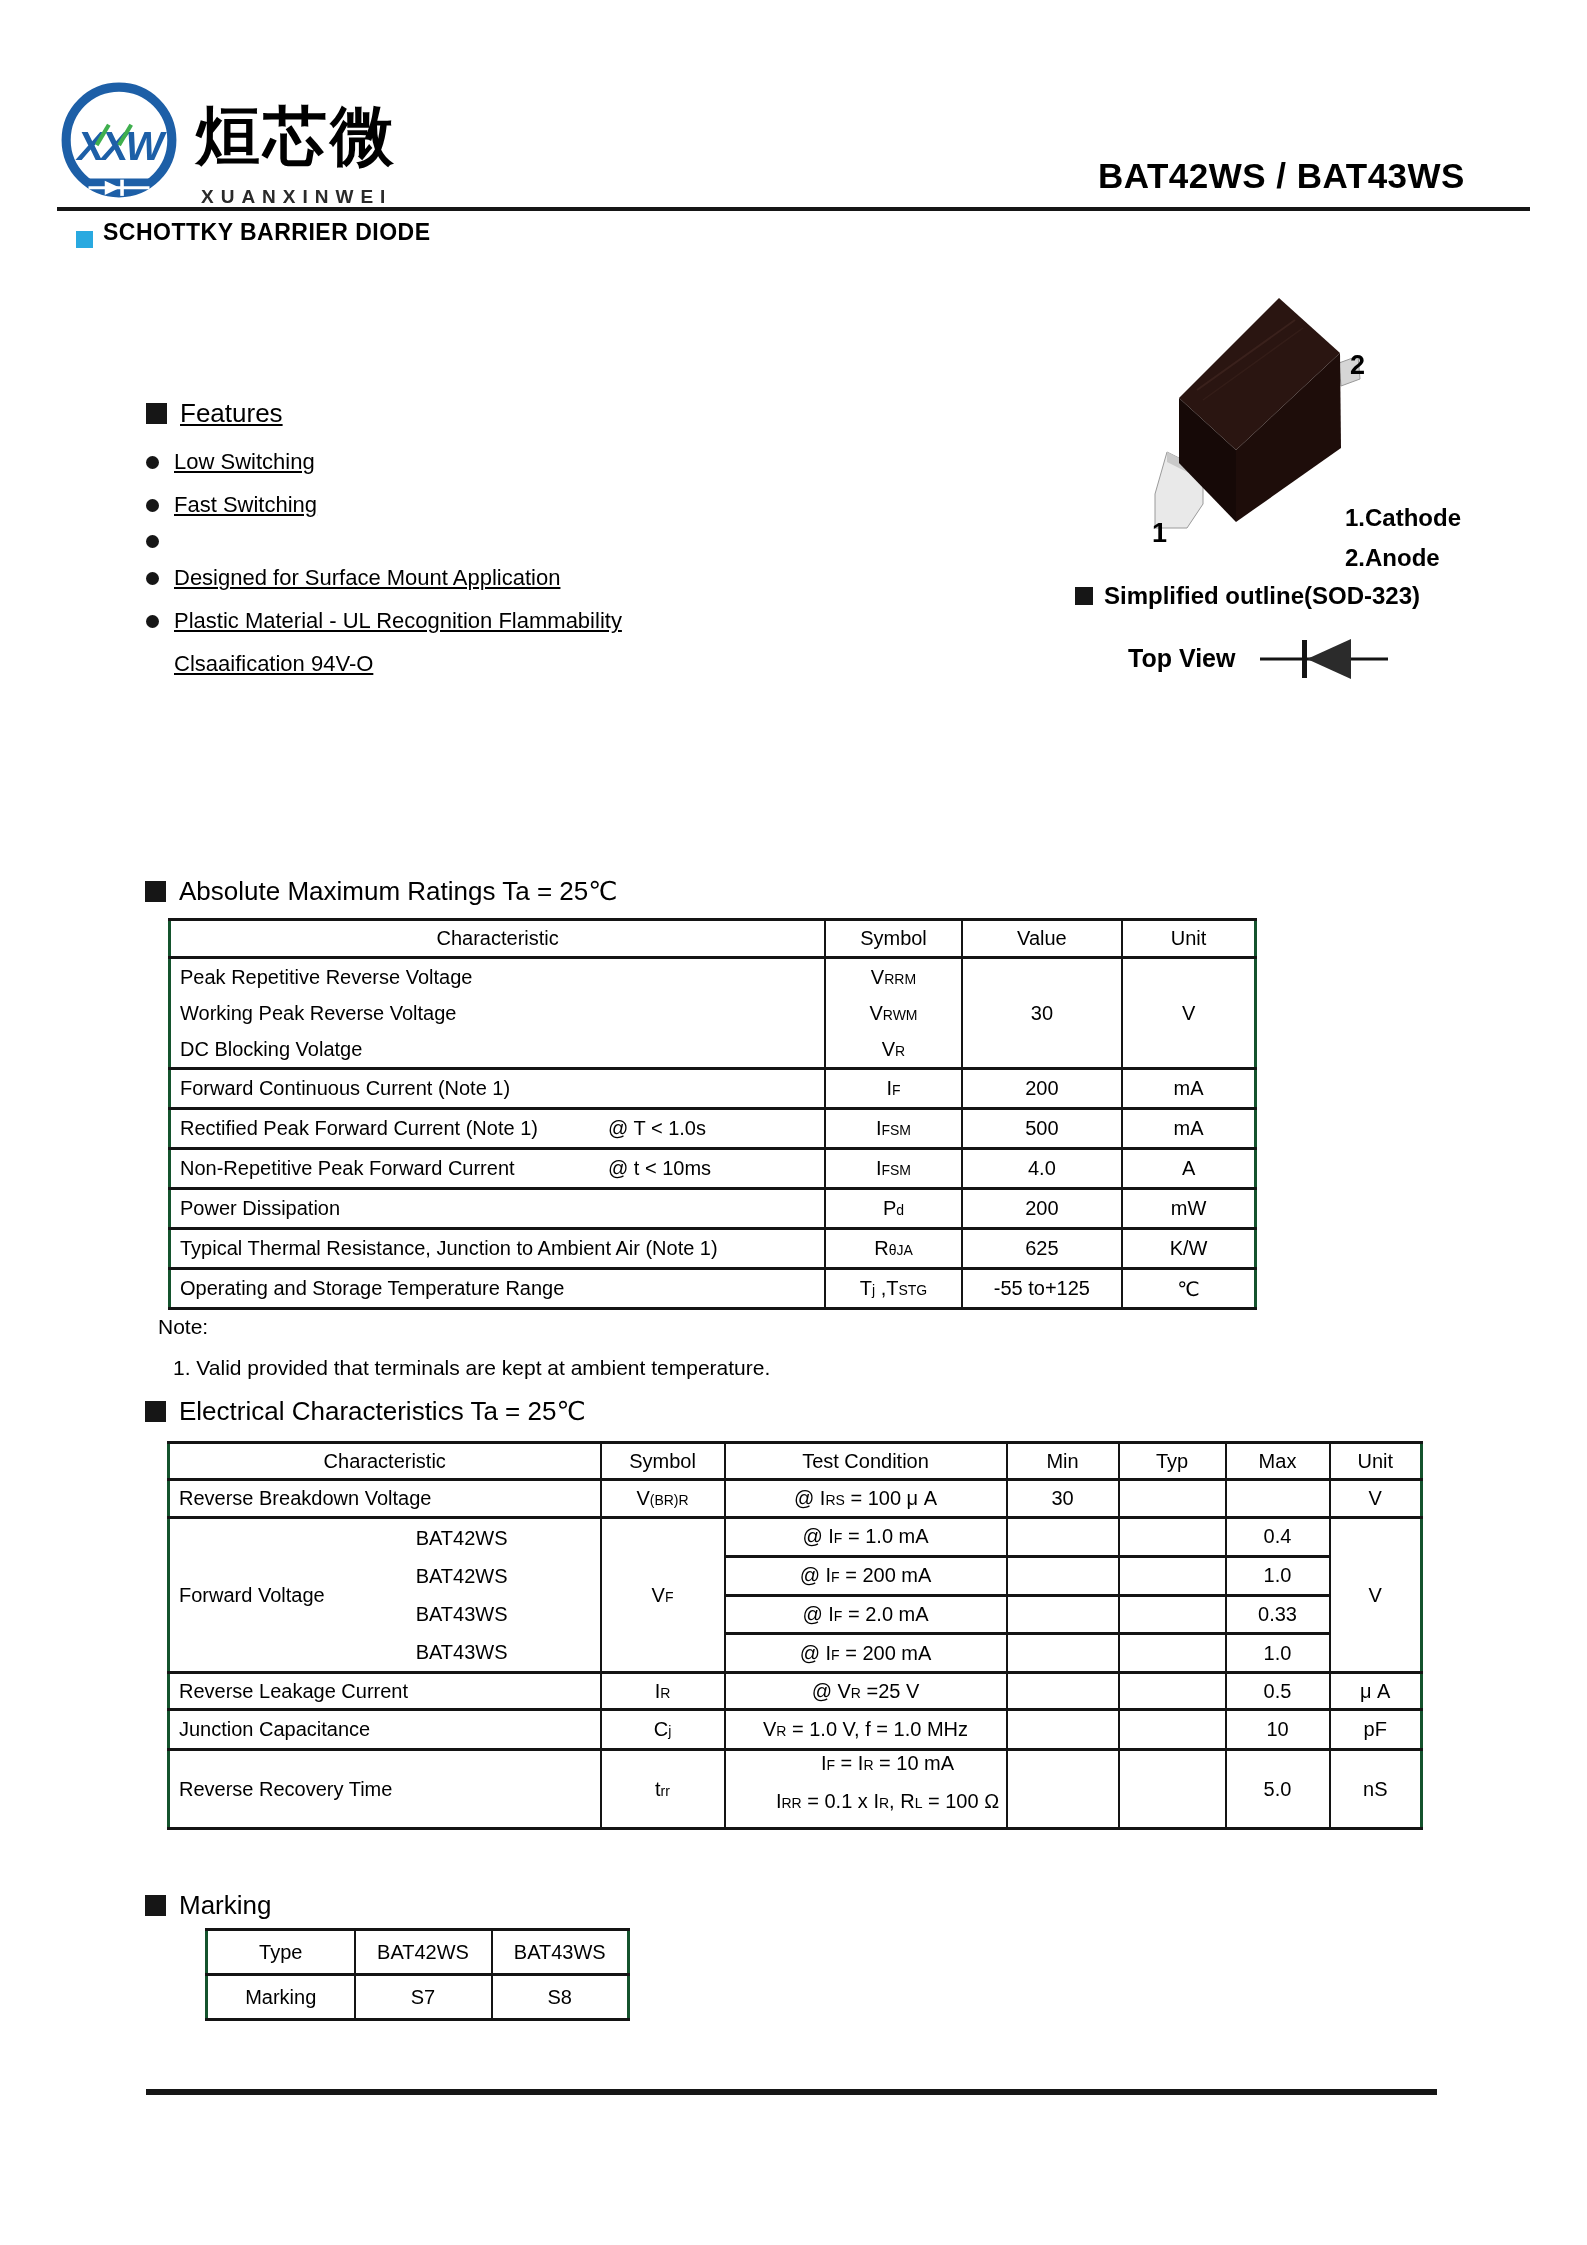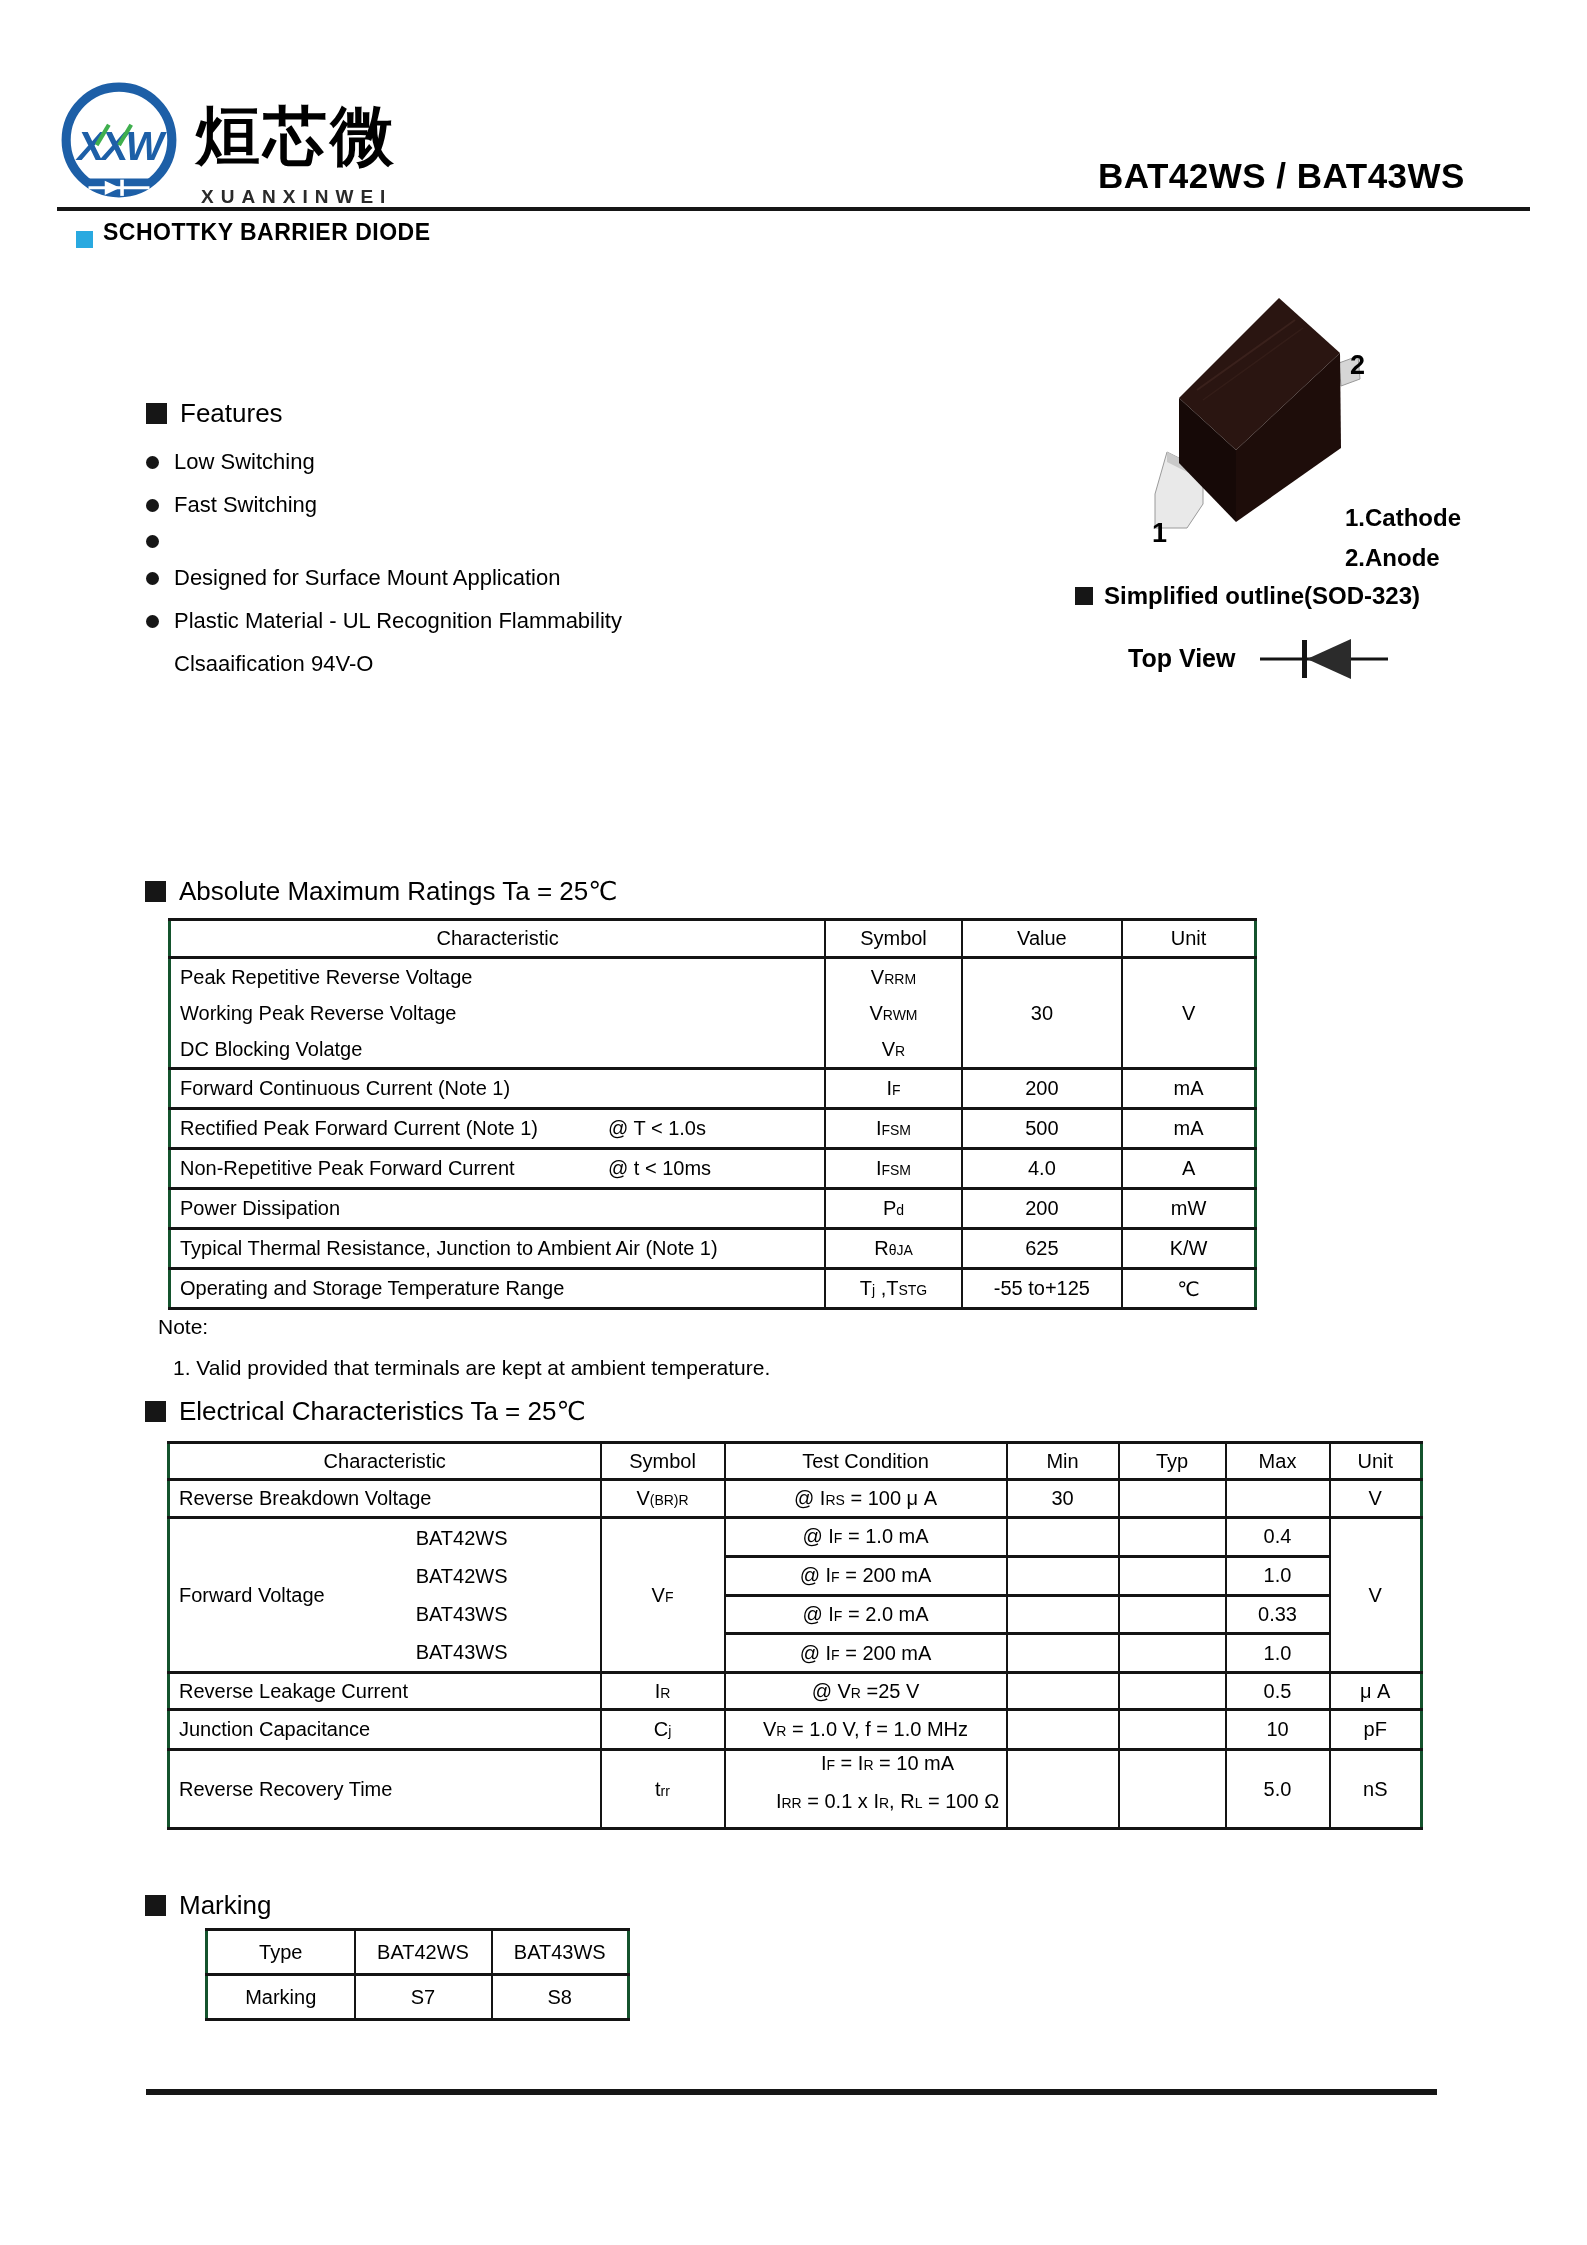--- a/index.html
+++ b/index.html
@@ -15,21 +15,21 @@
   .header-rule{left:57px;top:207px;width:1473px;height:4px;background:#161616;}
   .subtitle-sq{left:76px;top:231px;width:17px;height:17px;background:#29a9e0;}
   .subtitle{left:103px;top:219px;font-size:23px;font-weight:bold;letter-spacing:0.5px;}
 
   
   .sec-head{display:flex;align-items:center;gap:13px;font-size:26px;}
   .sq{width:21px;height:21px;background:#161616;flex:none;}
   .sq-sm{width:18px;height:18px;background:#161616;flex:none;}
 
   
-  .features{left:146px;top:398px;width:700px;}
+  .features{left:146px;top:398px;width:700px;text-decoration:underline;}
   .feat-list{margin-top:20px;}
   .feat-item{display:flex;align-items:center;gap:15px;font-size:22px;margin-bottom:17px;}
   .fi-dot{width:13px;height:13px;border-radius:50%;background:#161616;flex:none;}
   .feat-cont{font-size:22px;margin-left:28px;margin-top:3px;}
 
   
   .pkg-svg{left:1145px;top:280px;}
   .pin-lbl{font-size:27px;font-weight:bold;}
   .pin2-lbl{left:1350px;top:350px;}
   .pin1-lbl{left:1152px;top:518px;}

